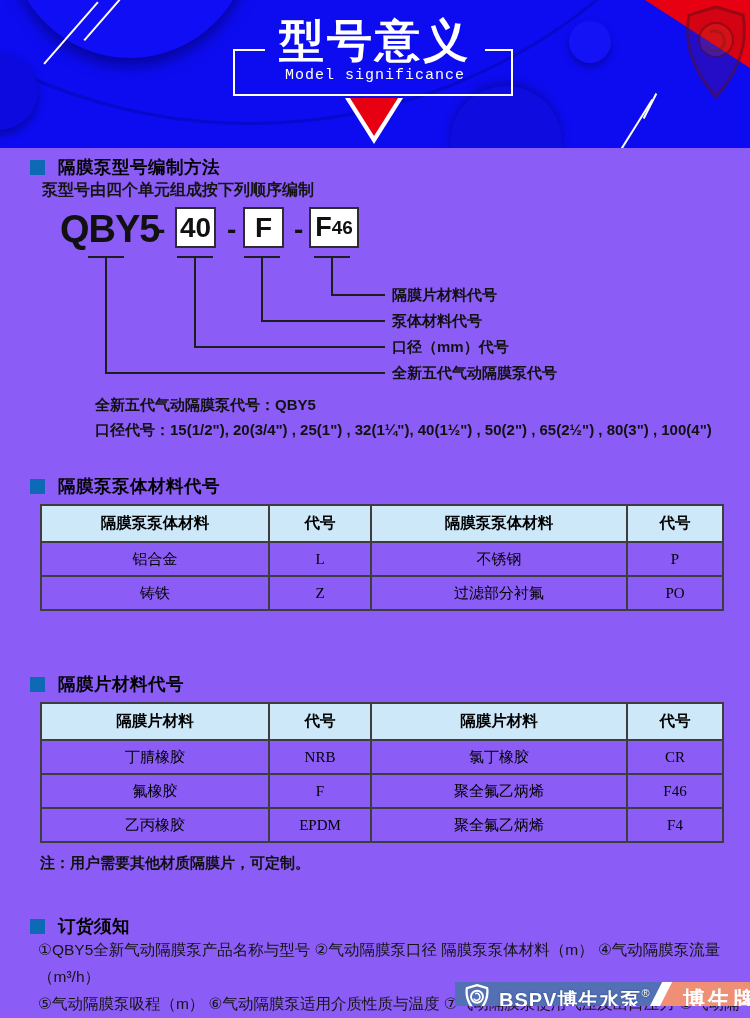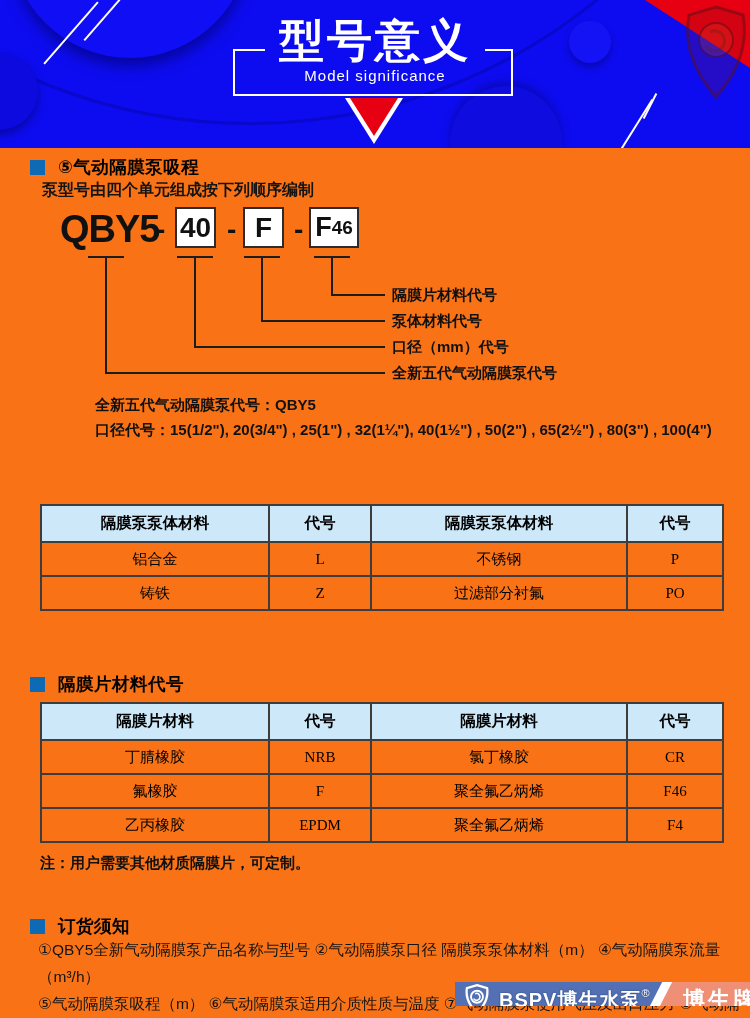--- a/index.html
+++ b/index.html
@@ -6,21 +6,21 @@
     --banner-blue:#0d0cf0;
     --accent-red:#e60012;
     --marker-blue:#0e6ab4;
     --table-header-bg:#cde9f9;
     --footer-blue:#5470b5;
     --footer-salmon:#ef8f76;
     --line-black:#1d1d1d;
   }
   *{margin:0;padding:0;box-sizing:border-box;}
   body{background:#888;font-family:"Liberation Sans","DejaVu Sans",sans-serif;}
-  #page{position:relative;width:750px;height:1018px;background:#f97316;margin:0 auto;overflow:hidden;}
+  #page{position:relative;width:750px;height:1018px;background:#8b5cf6;margin:0 auto;overflow:hidden;}
 
   
   .banner{position:absolute;left:0;top:0;width:750px;height:148px;background:var(--banner-blue);overflow:hidden;}
   .circle{position:absolute;border-radius:50%;}
   .c-big{left:10px;top:-182px;width:240px;height:240px;background:#100ef4;box-shadow:0 8px 14px rgba(0,0,90,.55);}
   .c-left{left:-40px;top:52px;width:78px;height:78px;background:#0c0ade;box-shadow:0 5px 8px rgba(0,0,80,.45);}
   .c-right{left:450px;top:86px;width:112px;height:112px;background:#0e0cdf;box-shadow:0 -4px 8px rgba(0,0,90,.35);}
   .c-small{left:569px;top:21px;width:42px;height:42px;background:#1413f6;box-shadow:0 4px 7px rgba(0,0,80,.4);}
   .swoosh{position:absolute;left:-300px;top:-975px;width:1100px;height:1100px;border-radius:50%;border:3px solid rgba(5,5,150,.4);}
   .dline{position:absolute;width:2px;background:#fff;}
@@ -29,21 +29,21 @@
   .dl3{left:636px;top:95px;height:58px;transform:rotate(32deg);}
   .dl4{left:649px;top:92px;height:28px;transform:rotate(27deg);}
   .red-corner{position:absolute;left:645px;top:0;width:105px;height:68px;background:var(--accent-red);
     clip-path:polygon(0 0,100% 0,100% 100%);}
   .watermark{position:absolute;left:680px;top:4px;opacity:.55;}
   .title-box{position:absolute;left:233px;top:49px;width:280px;height:47px;border:2px solid #fff;}
   .banner-title{position:absolute;left:0;top:18px;width:750px;text-align:center;}
   .banner-title span{display:inline-block;background:var(--banner-blue);padding:0 14px;
     font-size:45px;font-weight:700;color:#fff;letter-spacing:3px;line-height:1.0;}
   .banner-sub{position:absolute;left:0;top:67px;width:750px;text-align:center;color:#fff;
-    font-family:Liberation Sans, sans-serif;font-size:15px;letter-spacing:1px;}
+    font-family:Liberation Mono, monospace;font-size:15px;letter-spacing:1px;}
   .tri-white{position:absolute;left:345px;top:98px;width:0;height:0;
     border-left:29px solid transparent;border-right:29px solid transparent;border-top:46px solid #fff;}
   .tri-red{position:absolute;left:350px;top:98px;width:0;height:0;
     border-left:24px solid transparent;border-right:24px solid transparent;border-top:38px solid var(--accent-red);}
 
   
   .sec{position:absolute;left:30px;display:flex;align-items:center;gap:13px;}
   .sec .sq{width:15px;height:15px;background:var(--marker-blue);}
   .sec .t{font-size:17.5px;font-weight:700;color:#000;letter-spacing:.5px;}
   #sec1{top:155px;} #sec2{top:474px;} #sec3{top:672px;} #sec4{top:914px;}
@@ -118,21 +118,21 @@
     </svg>
     <div class="title-box"></div>
     <div class="banner-title"><span>型号意义</span></div>
     <div class="banner-sub">Model significance</div>
     <div class="tri-white"></div>
     <div class="tri-red"></div>
   </div>
 
   <div class="sec" id="sec1">
     <div class="sq"></div>
-    <div class="t">⑤气动隔膜泵吸程</div>
+    <div class="t">隔膜泵型号编制方法</div>
   </div>
   <div class="sub1">泵型号由四个单元组成按下列顺序编制</div>
 
   <div class="series">QBY5</div>
   <div class="dash dash1">-</div>
   <div class="ubox ubox1">40</div>
   <div class="dash dash2">-</div>
   <div class="ubox ubox2">F</div>
   <div class="dash dash3">-</div>
   <div class="ubox ubox3">
@@ -154,20 +154,24 @@
   <div class="hl hl4"></div>
 
   <div class="dlabel dlab0">隔膜片材料代号</div>
   <div class="dlabel dlab1">泵体材料代号</div>
   <div class="dlabel dlab2">口径（mm）代号</div>
   <div class="dlabel dlab3">全新五代气动隔膜泵代号</div>
 
   <div class="note-line nl1">全新五代气动隔膜泵代号：QBY5</div>
   <div class="note-line nl2">口径代号：15(1/2"), 20(3/4") , 25(1") , 32(1¼"), 40(1½") , 50(2") , 65(2½") , 80(3") , 100(4")</div>
 
+  <div class="sec" id="sec2">
+    <div class="sq"></div>
+    <div class="t">隔膜泵泵体材料代号</div>
+  </div>
   <table id="table1">
     <colgroup>
         <col style="width:228px">
         <col style="width:102px">
         <col style="width:256px">
         <col style="width:96px">
       </colgroup>
     <tbody>
         <tr>
       <th>隔膜泵泵体材料</th>

